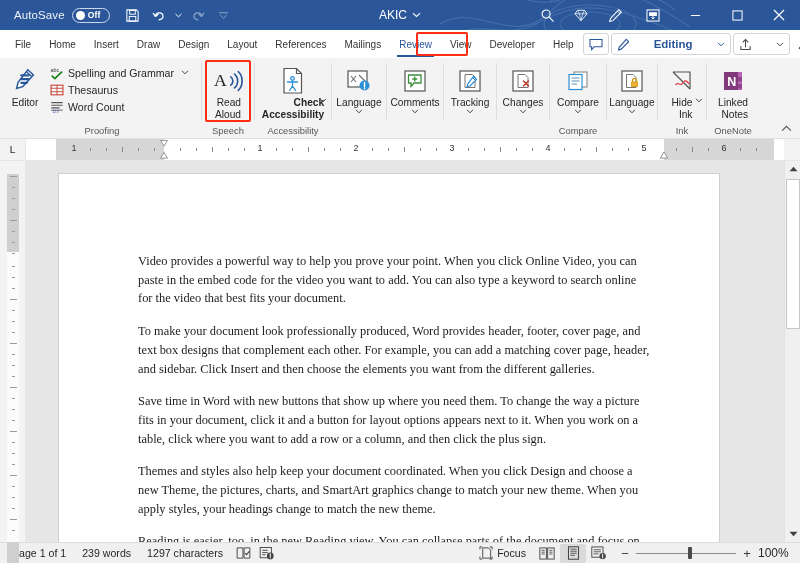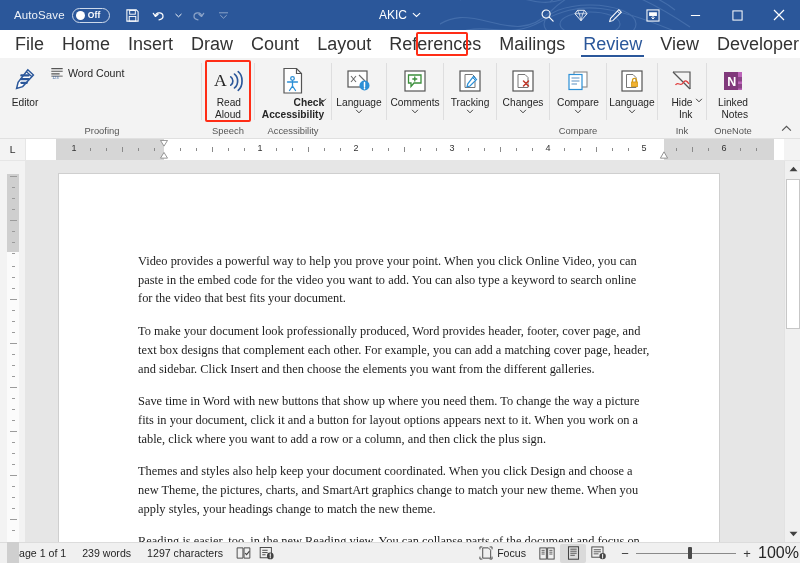--- a/index.html
+++ b/index.html
@@ -43,21 +43,21 @@
   .tb-right { margin-left:auto; display:flex; align-items:center; z-index:4; height:30px; }
   .tb-ico { width:34px; height:30px; display:flex; align-items:center; justify-content:center; }
   .wbtn { width:42px; height:30px; display:flex; align-items:center; justify-content:center; }
 
   
   .tabstrip {
     height:28px; background:#fff; display:flex; align-items:stretch;
     flex:0 0 28px; position:relative; padding-left:6px;
   }
   .tab {
-    padding:0 9px; display:flex; align-items:center; font-size:18px;
+    padding:0 9px; display:flex; align-items:center; font-size:10px;
     color:#333; position:relative; white-space:nowrap;
   }
   .tab.active { color:#2b579a; font-weight:normal; }
   .tab.active:after {
     content:""; position:absolute; left:7px; right:7px; bottom:1px; height:2px; background:#2b579a;
   }
   .tab-hl {
     position:absolute; border:2px solid #ff2d16; border-radius:2px;
     left:416px; top:2px; width:52px; height:24px; pointer-events:none; z-index:5;
   }
@@ -167,21 +167,21 @@
   .st-item { padding:0 8px; height:19px; display:flex; align-items:center; white-space:nowrap; }
   .st-ico { width:24px; height:19px; display:flex; align-items:center; justify-content:center; }
   .st-right { margin-left:auto; display:flex; align-items:center; }
   .viewbtn { width:26px; height:19px; display:flex; align-items:center; justify-content:center; border-radius:2px; }
   .viewbtn.active { background:#dadada; }
   .zoomwrap { display:flex; align-items:center; gap:6px; padding:0 6px 0 8px; }
   .zline { position:relative; width:100px; height:12px; display:flex; align-items:center; }
   .zline:before { content:""; position:absolute; left:0; right:0; height:1px; background:#8a8a8a; }
   .zknob { position:absolute; left:52px; width:4px; height:12px; background:#4a4a4a; border-radius:1px; }
   .zsign { font-size:13px; color:#3a3a3a; width:10px; text-align:center; }
-  .zpct { font-size:16px; width:32px; text-align:right; padding-right:4px;}
+  .zpct { font-size:12px; width:32px; text-align:right; padding-right:4px;}
 </style>
 </head>
 <body>
 
 <div class="app">
 
   <div class="titlebar">
     <svg class="tb-swirl" viewBox="0 0 260 66">
       <g fill="none" stroke="#7aa0d2" stroke-width="1.1">
         <path d="M-10 50 C 30 10, 70 70, 110 30 S 190 5, 250 45"></path>
@@ -285,21 +285,21 @@
           </svg>
       </div>
     </div>
   </div>
 
   <div class="tabstrip">
     <div class="tab">File</div>
     <div class="tab">Home</div>
     <div class="tab">Insert</div>
     <div class="tab">Draw</div>
-    <div class="tab">Count</div>
+    <div class="tab">Design</div>
     <div class="tab">Layout</div>
     <div class="tab">References</div>
     <div class="tab">Mailings</div>
     <div class="tab active">Review</div>
     <div class="tab">View</div>
     <div class="tab">Developer</div>
     <div class="tab">Help</div>
 
     <div class="tab-hl"></div>
 
@@ -345,20 +345,37 @@
           <span class="ic">
             <svg width="28" height="28" viewBox="0 0 30 30">
               <path d="M18 3 L24 8.5 L12.5 21 L6 23 L7.6 16.4 Z" fill="#fff" stroke="#2b579a" stroke-width="1.6"></path>
               <path d="M11 9 L19 9 M11 13 L19 13 M11 17 L17 17" stroke="#2b579a" stroke-width="2.2" stroke-linecap="round"></path>
               <path d="M16.5 5 L22.5 10.4" stroke="#2b579a" stroke-width="1.4"></path>
             </svg>
           </span>
           <span class="lb">Editor</span>
         </div>
         <div class="smallitems">
+          <div class="smallrow">
+            <svg width="14" height="14" viewBox="0 0 16 16">
+              <text x="0.5" y="6.4" font-size="6.2" fill="#333" font-family="sans-serif">abc</text>
+              <path d="M2 11 L5.5 14.4 L13.8 6.4" fill="none" stroke="#107c10" stroke-width="1.7"></path>
+            </svg>
+            <span class="lb">Spelling and Grammar</span>
+            <svg class="cv" width="8" height="5" viewBox="0 0 9 6">
+                <path d="M1 1 L4.5 4.6 L8 1" fill="none" stroke="#444" stroke-width="1.2"></path>
+              </svg>
+          </div>
+          <div class="smallrow">
+            <svg width="14" height="14" viewBox="0 0 16 16">
+              <rect x="1.2" y="2.5" width="13.6" height="11" fill="#fff" stroke="#c1392b" stroke-width="1.2"></rect>
+              <path d="M8 2.5 V13.5 M1.2 6 H14.8 M1.2 10 H14.8" stroke="#c1392b" stroke-width="1"></path>
+            </svg>
+            <span class="lb">Thesaurus</span>
+          </div>
           <div class="smallrow">
             <svg width="14" height="14" viewBox="0 0 16 16">
               <path d="M1.5 3 H14.5 M1.5 6 H14.5 M1.5 9 H11" stroke="#555" stroke-width="1.2"></path>
               <path d="M1.5 11.6 H14.5" stroke="#555" stroke-width="1"></path>
               <text x="2.5" y="15.2" font-size="4.4" fill="#2b579a" font-family="sans-serif">123</text>
             </svg>
             <span class="lb">Word Count</span>
           </div>
         </div>
       </div>

